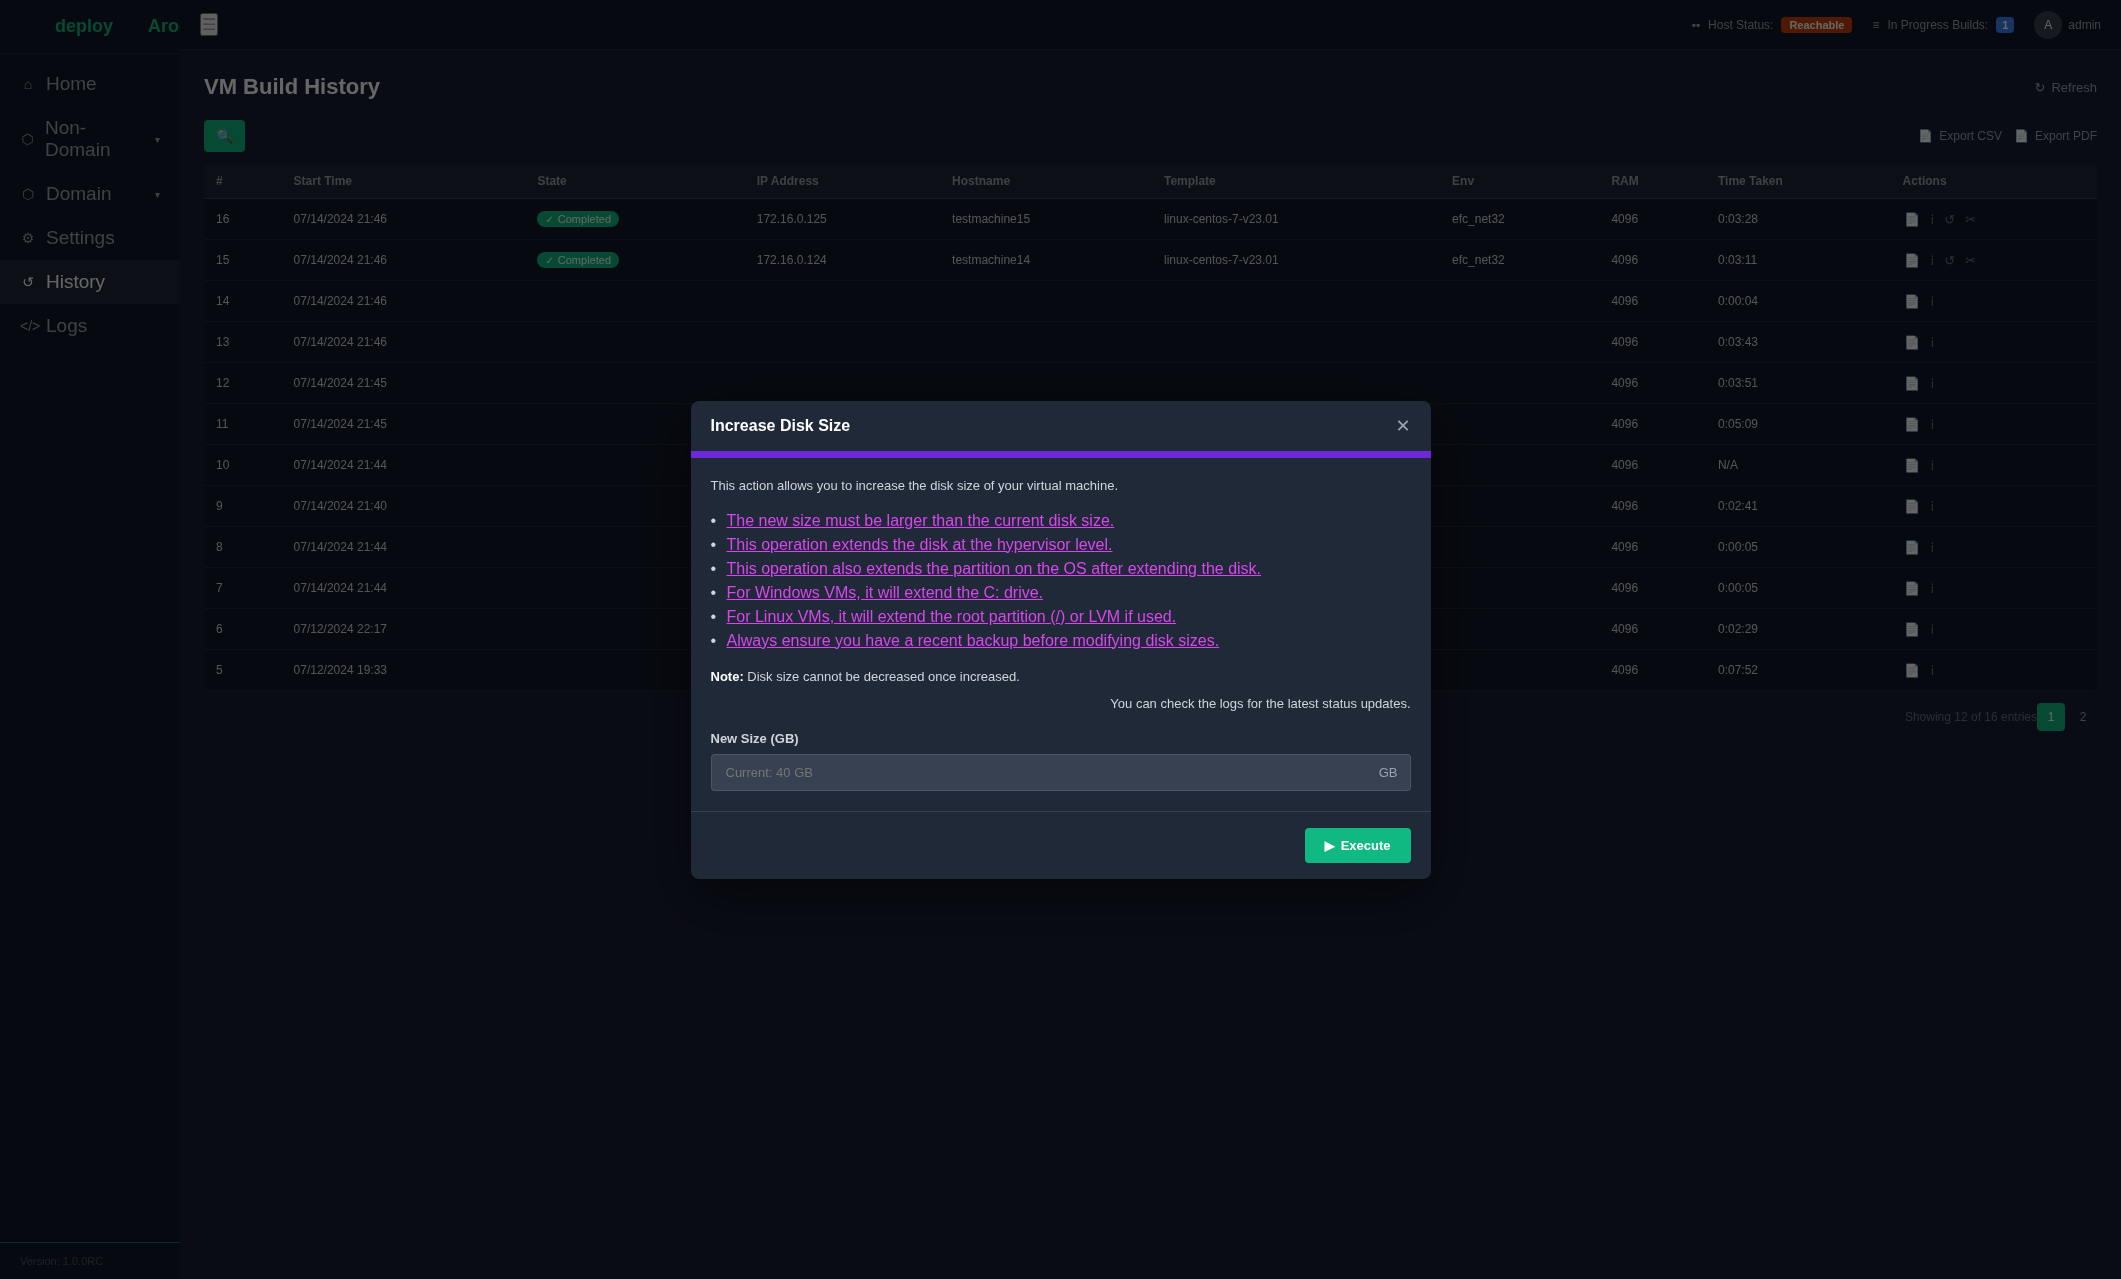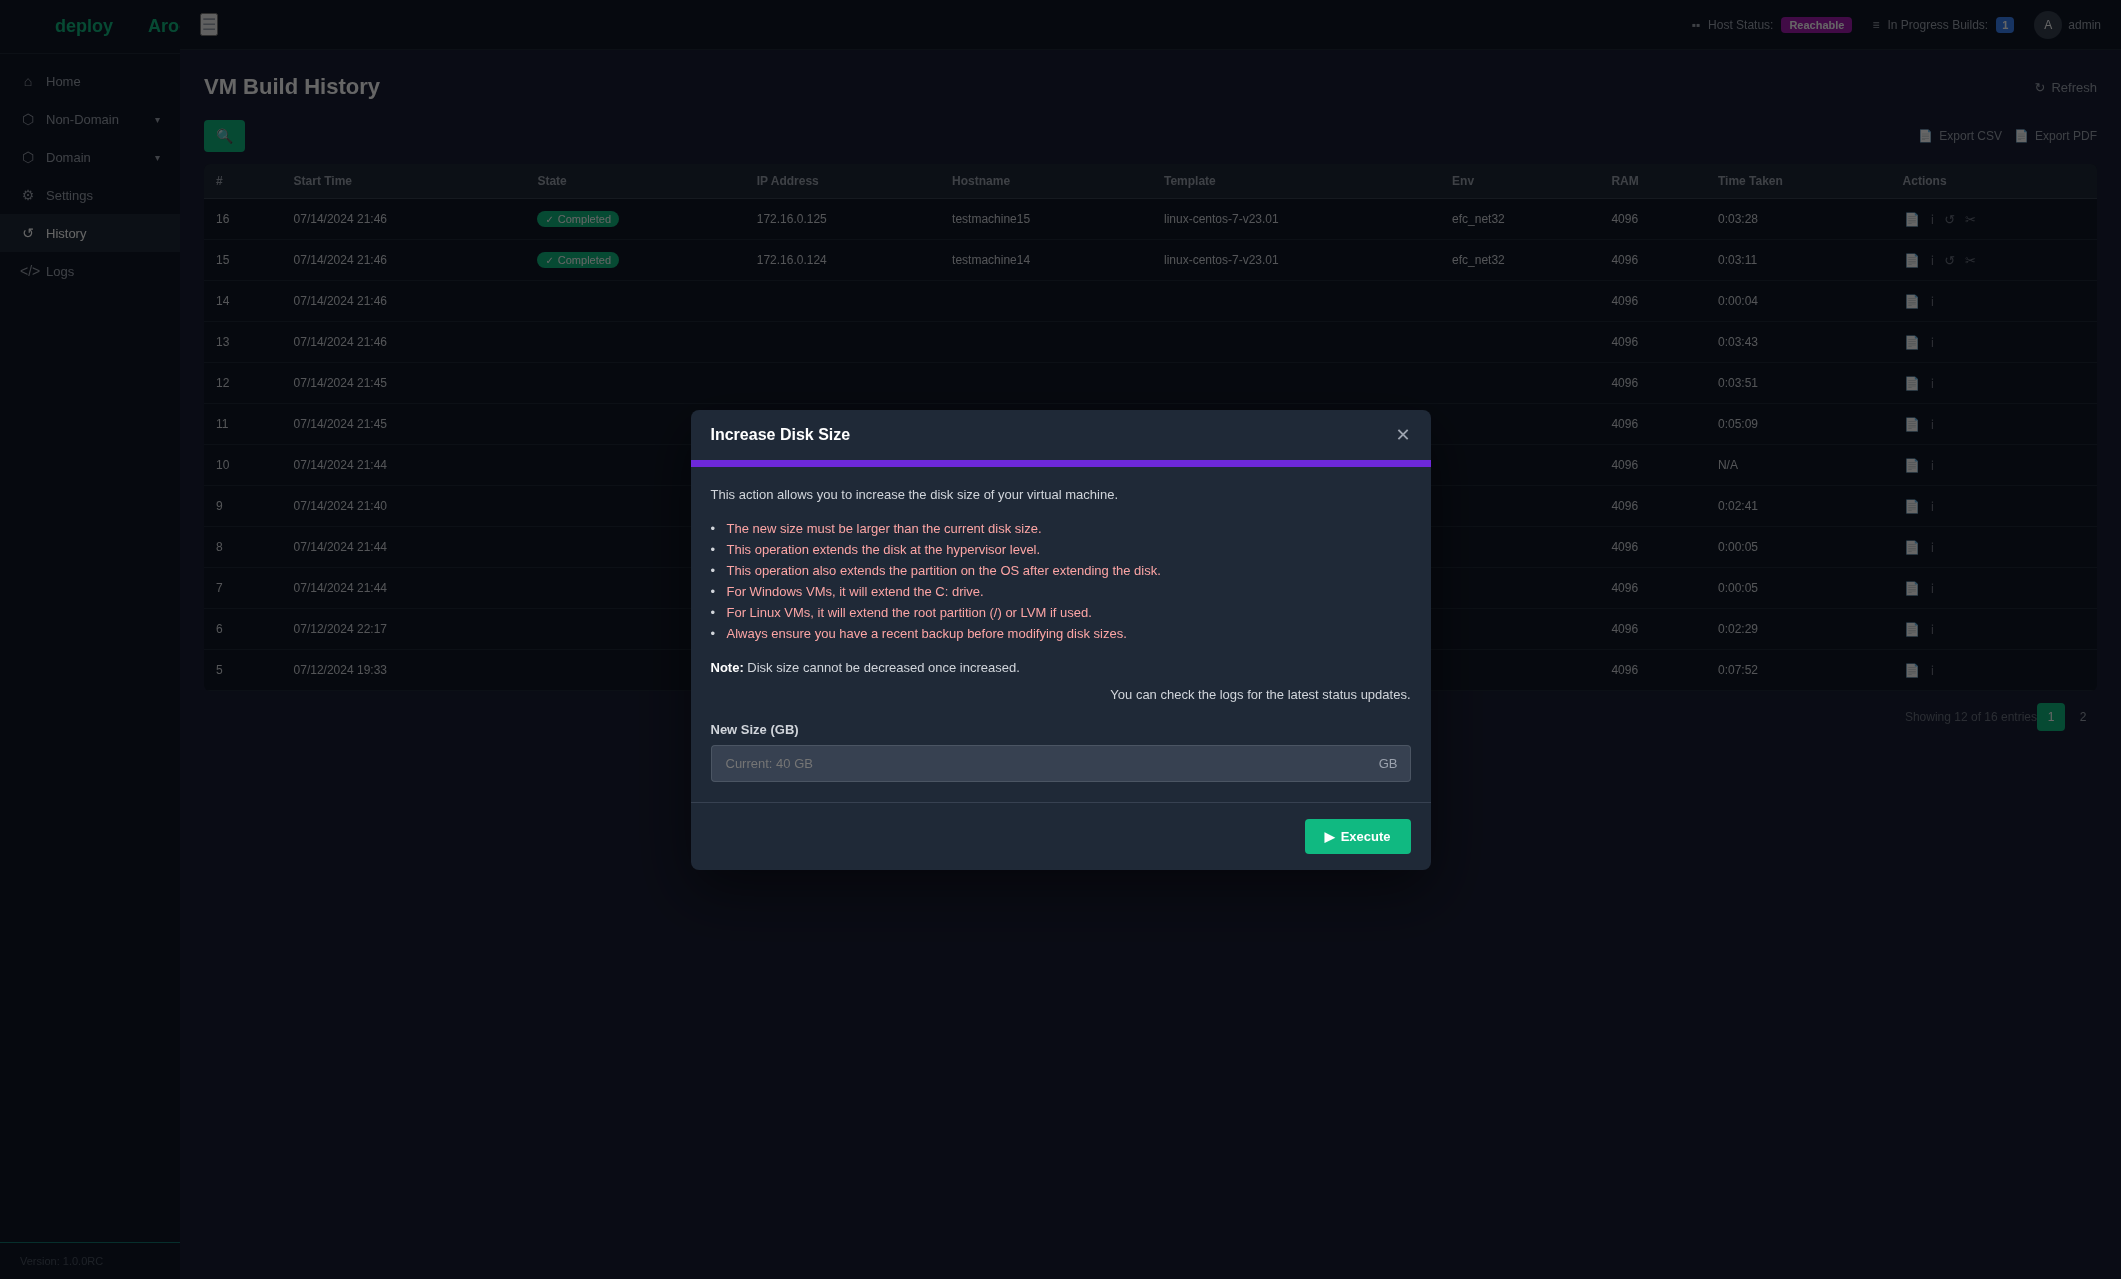--- a/index.html
+++ b/index.html
@@ -6,34 +6,34 @@
     body { font-family: -apple-system, BlinkMacSystemFont, 'Segoe UI', sans-serif; background: #1a1a2e; color: #ccc; font-size: 13px; display: flex; height: 100vh; overflow: hidden; }
 
     
     .sidebar { width: 180px; background: #111827; display: flex; flex-direction: column; flex-shrink: 0; }
     .sidebar-logo { padding: 16px 20px; color: #fff; font-size: 18px; font-weight: bold; border-bottom: 1px solid #1f2937; }
     .sidebar-logo span { color: #10b981; margin-left: 35px; }
     .sidebar-nav { flex: 1; padding: 8px 0; }
     .sidebar-item { display: flex; align-items: center; gap: 10px; padding: 11px 20px; color: #9ca3af; cursor: pointer; transition: background 0.2s; }
     .sidebar-item.active { color: #fff; background: #1f2937; }
     .sidebar-item .icon { font-size: 14px; width: 16px; text-align: center; }
-    .sidebar-item .label { font-size: 13px; }
+    .sidebar-item .label { font-size: 19px; }
     .sidebar-item .chevron { margin-left: auto; font-size: 10px; }
     .sidebar-version { padding: 12px 20px; color: #4b5563; font-size: 11px; border-top: 1px solid #0f766e; }
 
     
     .main { flex: 1; display: flex; flex-direction: column; overflow: hidden; }
 
     
     .topbar { background: #111827; border-bottom: 1px solid #1f2937; padding: 0 20px; height: 50px; display: flex; align-items: center; justify-content: space-between; }
     .topbar-left { display: flex; align-items: center; gap: 16px; }
     .hamburger { color: #9ca3af; cursor: pointer; font-size: 16px; }
     .topbar-right { display: flex; align-items: center; gap: 20px; }
     .host-status { display: flex; align-items: center; gap: 8px; color: #9ca3af; font-size: 12px; }
-    .status-badge { background: #a21caf; color: #fff; padding: 2px 8px; border-radius: 4px; font-size: 11px; font-weight: 600; }
+    .status-badge { background: #c2410c; color: #fff; padding: 2px 8px; border-radius: 4px; font-size: 11px; font-weight: 600; }
     .builds-badge { background: #3b82f6; color: #fff; padding: 2px 6px; border-radius: 4px; font-size: 11px; font-weight: 600; }
     .user-info { display: flex; align-items: center; gap: 6px; color: #9ca3af; font-size: 12px; }
     .user-avatar { width: 28px; height: 28px; background: #374151; border-radius: 50%; display: flex; align-items: center; justify-content: center; color: #fff; font-size: 12px; }
 
     
     .content { flex: 1; overflow-y: auto; padding: 24px; background: #1a1f35; }
     .page-header { display: flex; align-items: center; justify-content: space-between; margin-bottom: 20px; }
     .page-title { color: #fff; font-size: 22px; font-weight: 600; }
     .refresh-btn { display: flex; align-items: center; gap: 6px; color: #9ca3af; cursor: pointer; font-size: 13px; background: none; border: none; }
 
@@ -63,21 +63,21 @@
 
     
     .modal-overlay { position: fixed; top: 0; left: 0; right: 0; bottom: 0; background: rgba(0,0,0,0.6); display: flex; align-items: center; justify-content: center; z-index: 1000; }
     .modal { background: #1f2937; border-radius: 8px; width: 740px; max-width: 90vw; box-shadow: 0 20px 60px rgba(0,0,0,0.5); }
     .modal-header { display: flex; align-items: center; justify-content: space-between; padding: 16px 20px; border-bottom: 7px solid #6d28d9; }
     .modal-title { color: #fff; font-size: 16px; font-weight: 600; }
     .modal-close { background: none; border: none; color: #9ca3af; cursor: pointer; font-size: 18px; line-height: 1; }
     .modal-body { padding: 20px; }
     .modal-description { color: #d1d5db; font-size: 13px; margin-bottom: 16px; }
     .modal-bullets { list-style: none; margin-bottom: 16px; }
-    .modal-bullets li { color: #fca5a5; font-size: 13px; padding: 3px 0 3px 16px; position: relative; }
+    .modal-bullets li { color: #d946ef; font-size: 16px; padding: 3px 0 3px 16px; position: relative; text-decoration: underline; }
     .modal-bullets li::before { content: '•'; position: absolute; left: 0; color: #d1d5db; }
     .modal-note { color: #d1d5db; font-size: 13px; margin-bottom: 12px; }
     .modal-note strong { color: #fff; }
     .modal-log-note { color: #d1d5db; font-size: 13px; margin-bottom: 20px; text-align: right; }
     .modal-field-label { color: #d1d5db; font-size: 13px; font-weight: 600; margin-bottom: 8px; }
     .modal-input-row { display: flex; align-items: center; gap: 0; }
     .modal-input { flex: 1; background: #374151; border: 1px solid #4b5563; border-right: none; color: #9ca3af; padding: 10px 14px; font-size: 13px; border-radius: 4px 0 0 4px; outline: none; }
     .modal-input-unit { background: #374151; border: 1px solid #4b5563; border-left: none; color: #9ca3af; padding: 10px 12px; font-size: 13px; border-radius: 0 4px 4px 0; }
     .modal-footer { display: flex; justify-content: flex-end; padding: 16px 20px; border-top: 1px solid #374151; }
     .execute-btn { background: #10b981; color: #fff; border: none; padding: 10px 20px; border-radius: 4px; cursor: pointer; font-size: 13px; font-weight: 600; display: flex; align-items: center; gap: 6px; }

